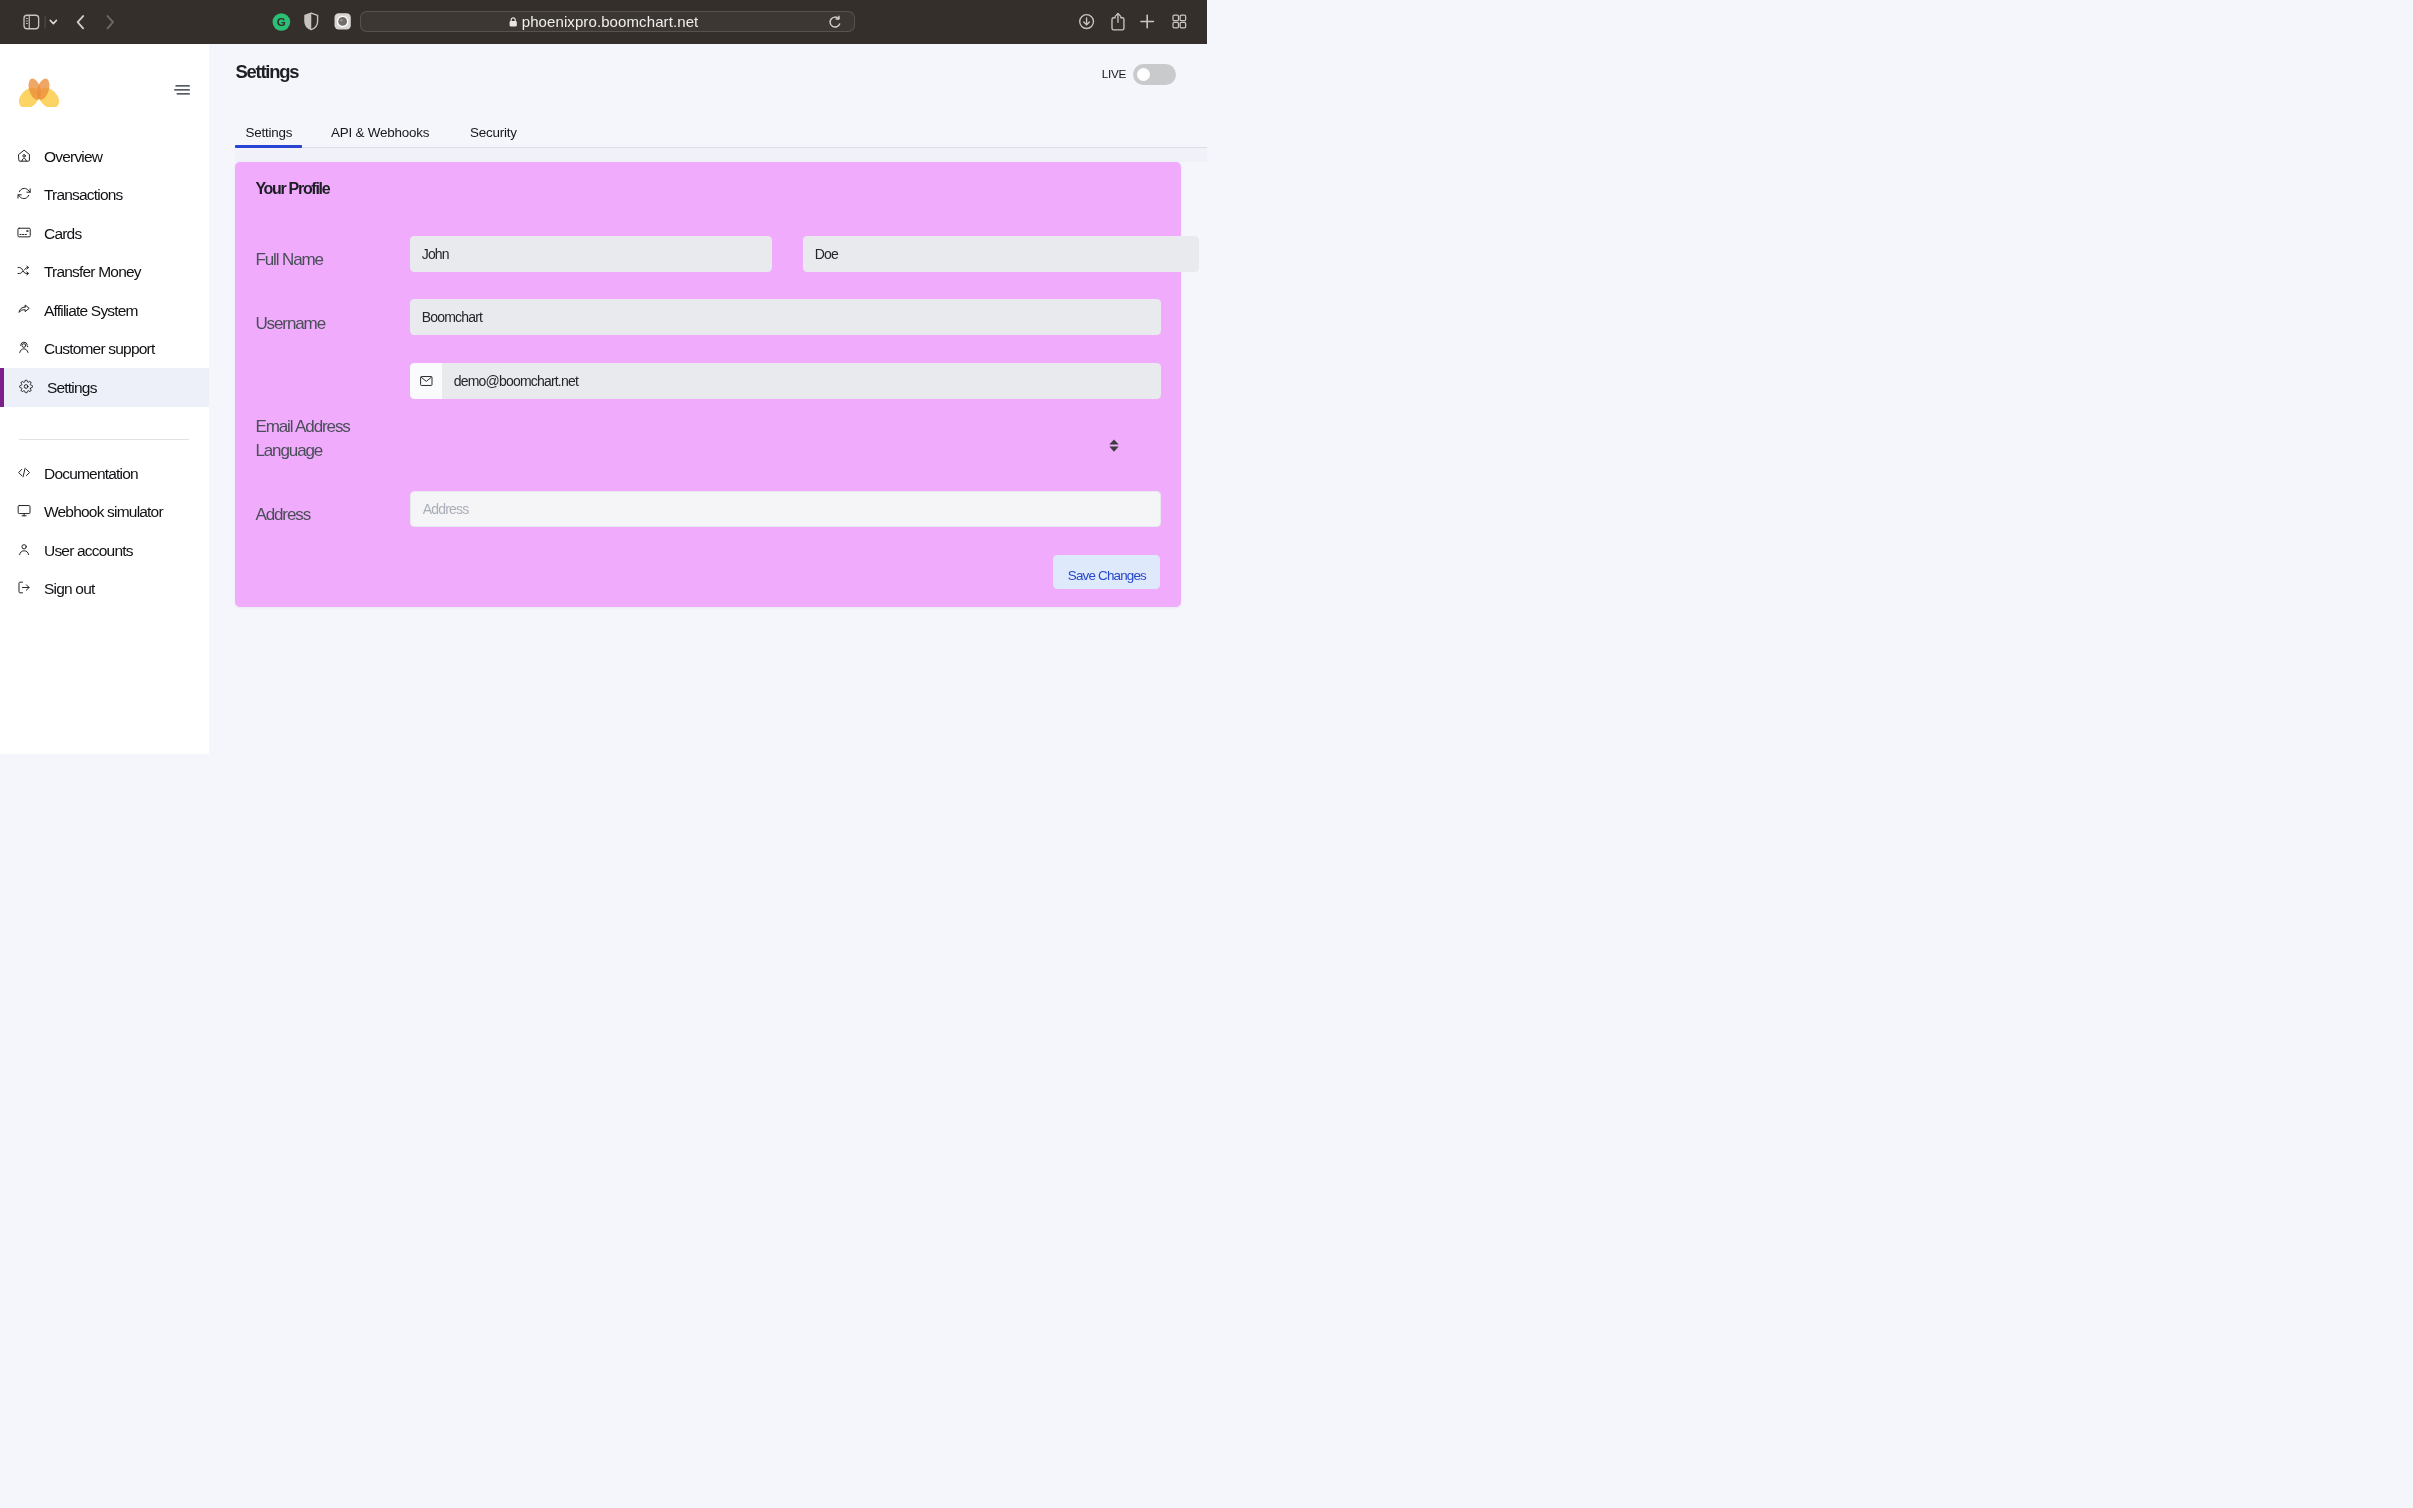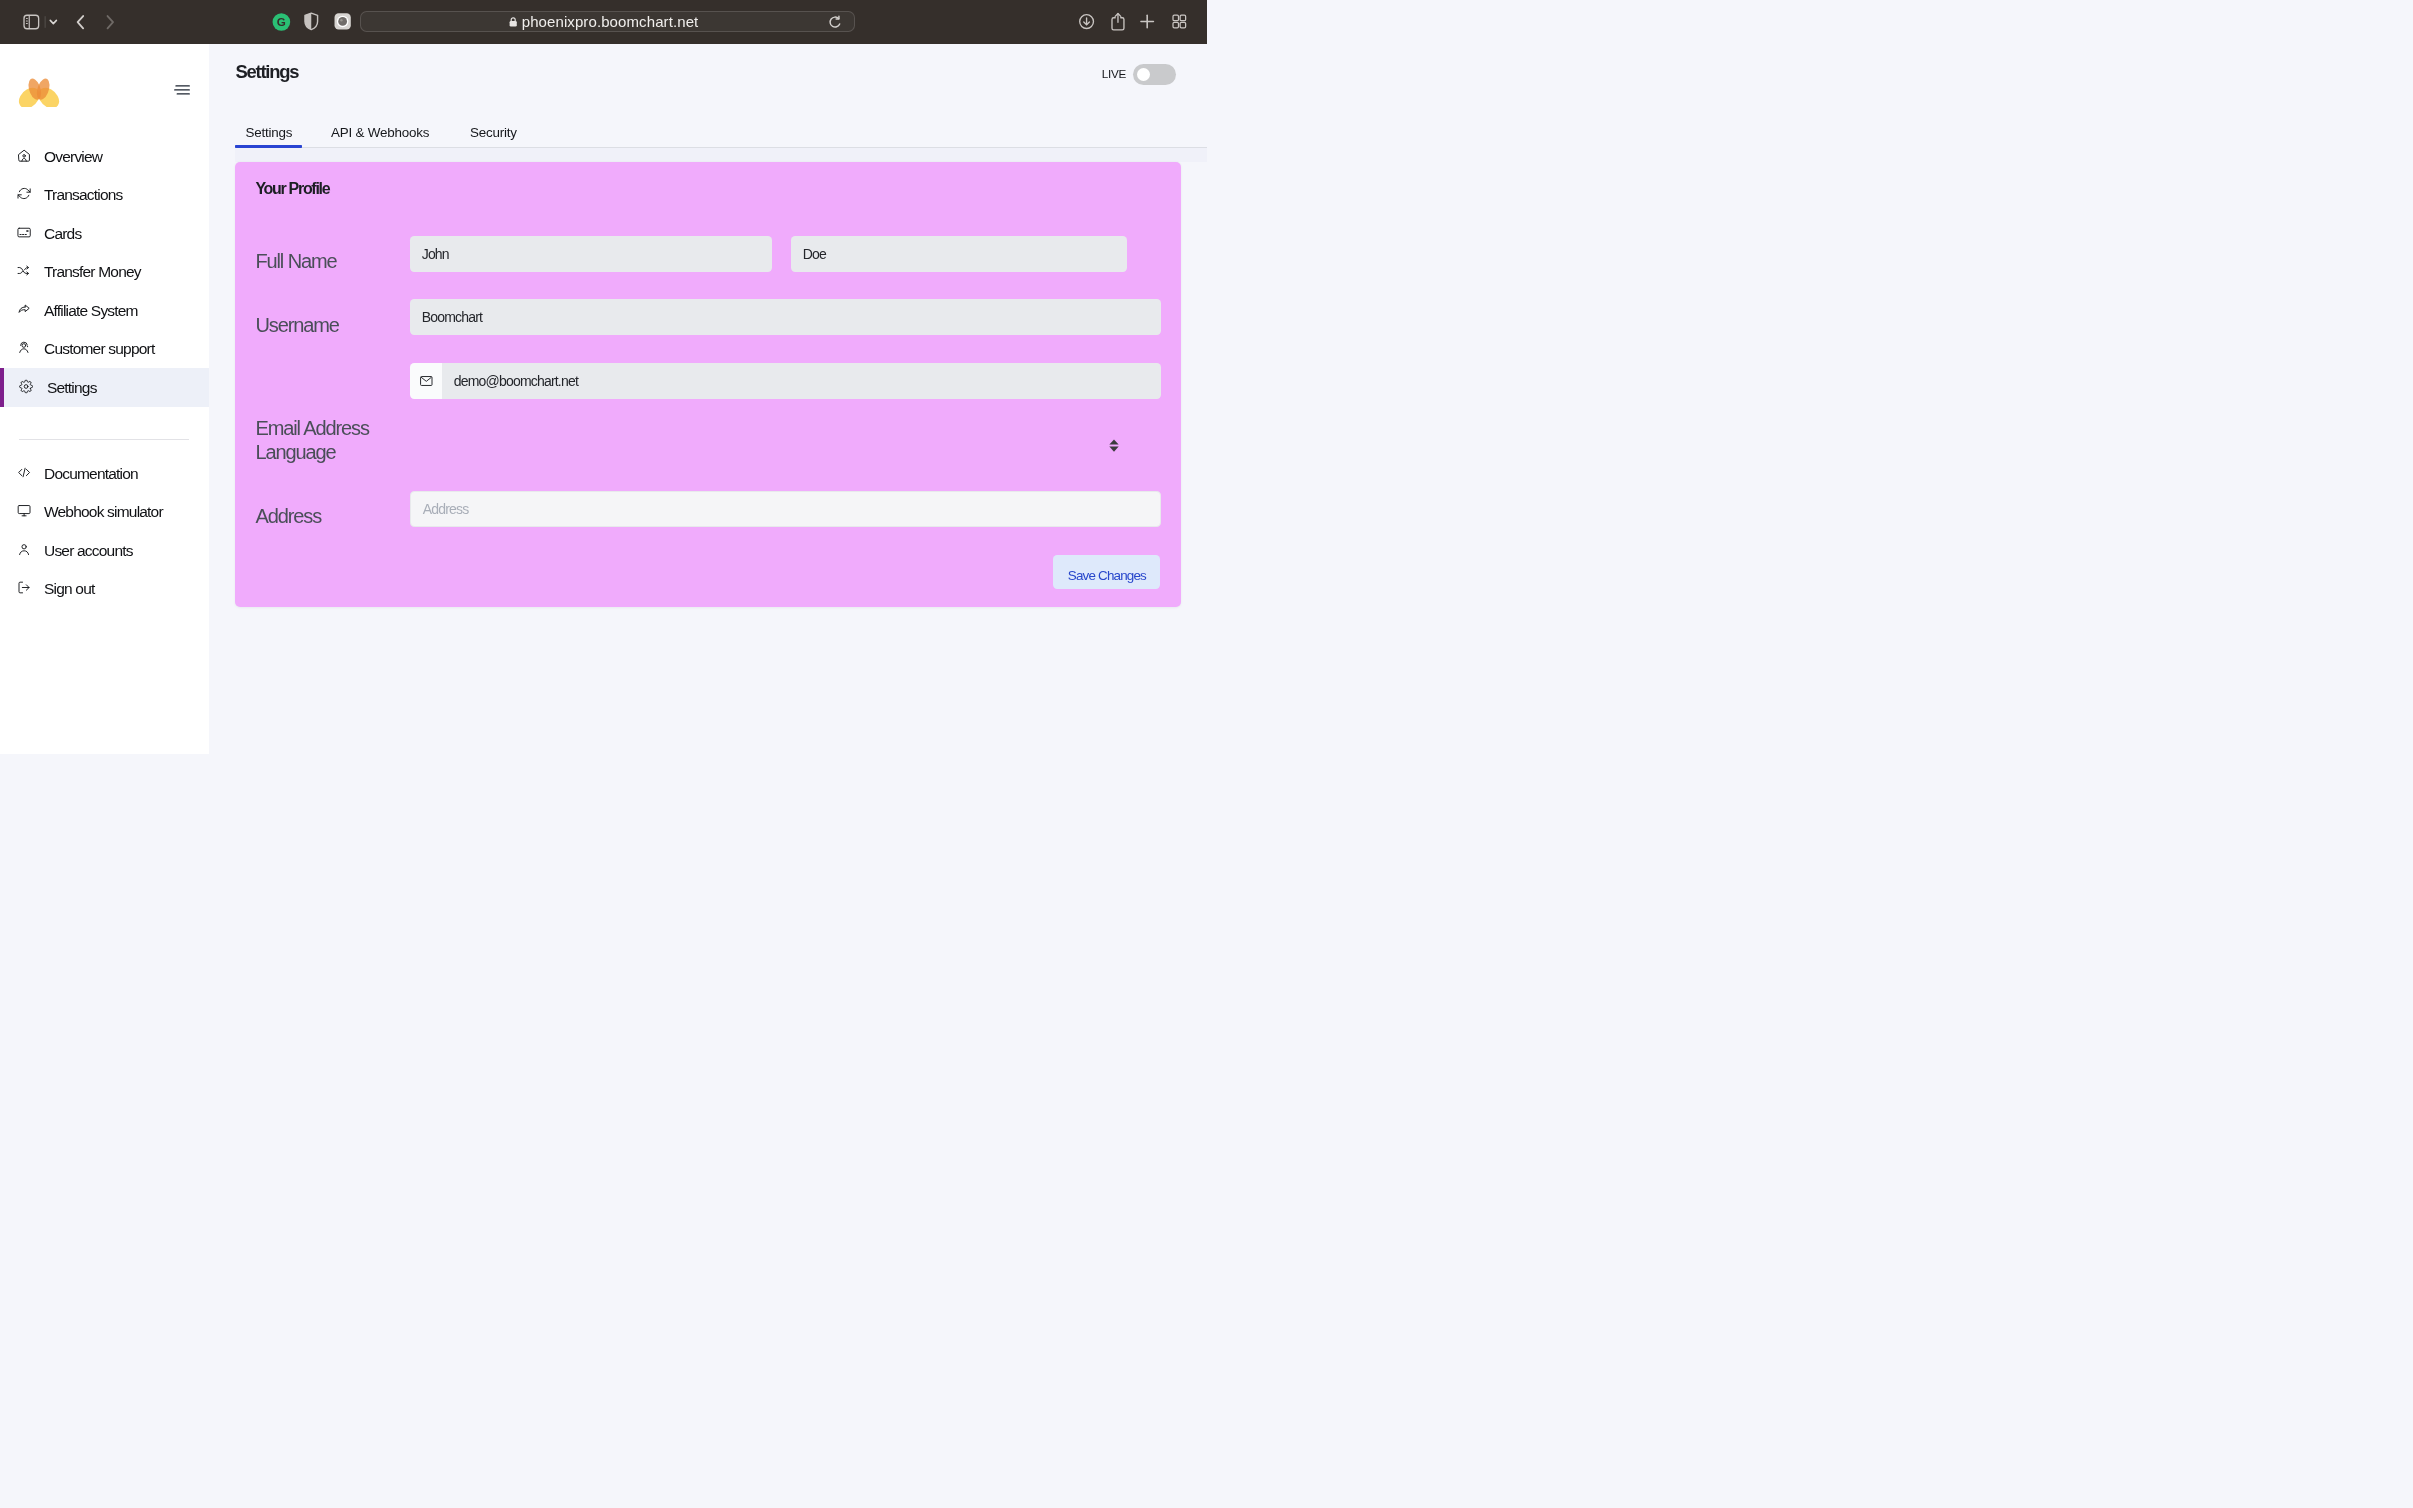--- a/index.html
+++ b/index.html
@@ -38,21 +38,21 @@
   .tab { position:absolute; top:0; font-size:13.4px; color:#16181c; letter-spacing:-0.2px; white-space:nowrap; }
   #tabline { position:absolute; left:26px; top:103px; width:972px; height:0.8px; background:#dcdee4; }
   #tabunderline { position:absolute; left:26px; top:101px; width:67px; height:2.5px; background:#2944d2; border-radius:0.8px; }
 
   .card { position:absolute; left:26.4px; width:946px; background:#f0abfc; border-radius:5px;
     box-shadow:0 0.8px 2.5px rgba(20,24,40,0.05); }
   #card1 { top:118px; height:445px; }
   #card2 { top:589px; height:103px; }
 
   .cardtitle { position:absolute; left:20px; font-size:16px; font-weight:bold; color:#1c1e23; letter-spacing:-1.3px; }
-  .flabel { position:absolute; left:20px; font-size:20px; color:#4a4e58; letter-spacing:-1.1px; }
+  .flabel { position:absolute; left:20px; font-size:17px; color:#4a4e58; letter-spacing:-1.1px; }
   .input { position:absolute; background:#e8eaed; border-radius:4.2px; height:36px;
     font-size:14px; color:#24262b; letter-spacing:-0.8px; line-height:36px; padding-left:11.3px; }
   .input.light { background:#f5f5f7; border:0.8px solid #e8e9ec; }
   .ph { color:#a9aeb8; }
 
   #savebtn { position:absolute; left:818px; top:393px; width:107px; height:34px; border-radius:4.2px;
     background:#dee9fb; color:#2847cb; font-size:13.4px; text-align:center; line-height:41px; letter-spacing:-0.8px; }
 
   #card2 .divline { position:absolute; left:0; right:0; top:88px; height:0.8px; background:#eef0f3; }
   #delacct { position:absolute; left:20px; top:18.4px; font-size:17.6px; font-weight:bold; color:#16181d; letter-spacing:-1.8px; }
@@ -235,21 +235,21 @@
   </div>
   <div class="abs" style="left:26px;right:0;top:104px;height:14px;background:#f0f1f9;"></div>
   <div id="tabline"></div>
   <div id="tabunderline"></div>
 
   <div id="card1" class="card">
     <div class="cardtitle" style="top:18.4px;">Your Profile</div>
 
     <div class="flabel" style="top:88px;">Full Name</div>
     <div class="input" style="left:175px;top:74px;width:362px;">John</div>
-    <div class="input" style="left:556px;top:74px;width:336px;">Doe</div>
+    <div class="input" style="left:568px;top:74px;width:396px;">Doe</div>
 
     <div class="flabel" style="top:152px;">Username</div>
     <div class="input" style="left:175px;top:137px;width:751px;">Boomchart</div>
 
     <div class="flabel" style="top:215px;margin-top:40px;">Email Address</div>
     <div class="abs" style="left:175px;top:201px;width:32px;height:36px;background:#fafbfc;border-radius:4.2px 0 0 4.2px;"></div>
     <svg class="abs" style="left:185px;top:214px;" width="12.6" height="10" viewBox="0 0 15 12" fill="none" stroke="#2a2c30" stroke-width="1.2">
         <rect x="0.65" y="0.65" width="13.7" height="10.7" rx="1"></rect>
         <polyline points="1.2,1.4 7.5,6.4 13.8,1.4"></polyline>
       </svg>

